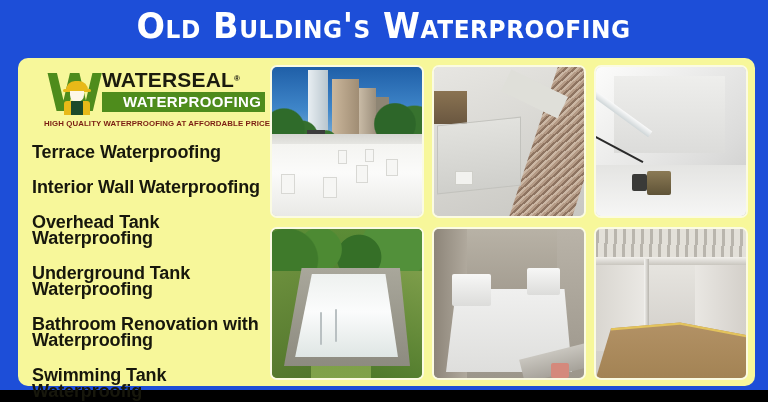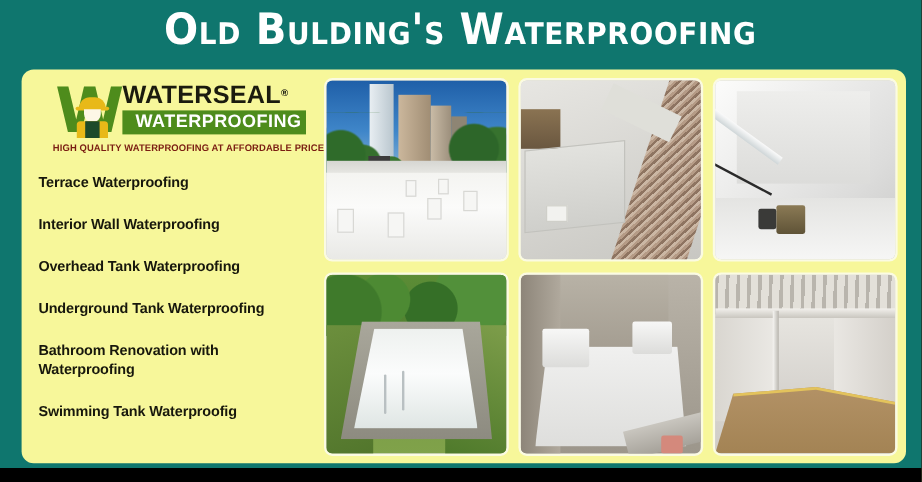--- a/index.html
+++ b/index.html
@@ -9,21 +9,21 @@
     height: 402px;
     background: #000000;
     font-family: "Liberation Sans", sans-serif;
     overflow: hidden;
   }
 
   #poster {
     position: relative;
     width: 768px;
     height: 390px;
-    background: #0f766e;
+    background: #1d4ed8;
   }
 
   
   .title-bar {
     position: absolute;
     left: 0;
     top: 0;
     width: 768px;
     height: 52px;
     display: flex;
@@ -154,21 +154,21 @@
     font-weight: bold;
   }
   .brand-bar {
     margin-top: 1px;
     background: #4e8c1c;
     color: #ffffff;
     font-size: 15px;
     font-weight: bold;
     letter-spacing: 0.4px;
     line-height: 18px;
-    padding: 1px 4px 1px 11px;
+    padding: 1px 4px 1px 21px;
     display: inline-block;
   }
   .tagline {
     position: absolute;
     left: 12px;
     top: 53px;
     width: 220px;
     color: #7a1d12;
     font-family: "Liberation Sans", sans-serif;
     font-size: 8px;
@@ -180,21 +180,21 @@
   }
 
   
   .service-list {
     margin-top: 10px;
     list-style: none;
   }
   .service-item {
     color: #17170c;
     font-family: "Liberation Sans", sans-serif;
-    font-size: 12px;
+    font-size: 18px;
     font-weight: bold;
     line-height: 16px;
     margin-bottom: 19px;
     letter-spacing: -0.1px;
   }
   .service-item.two-line { }
 
   
   .grid {
     position: absolute;

